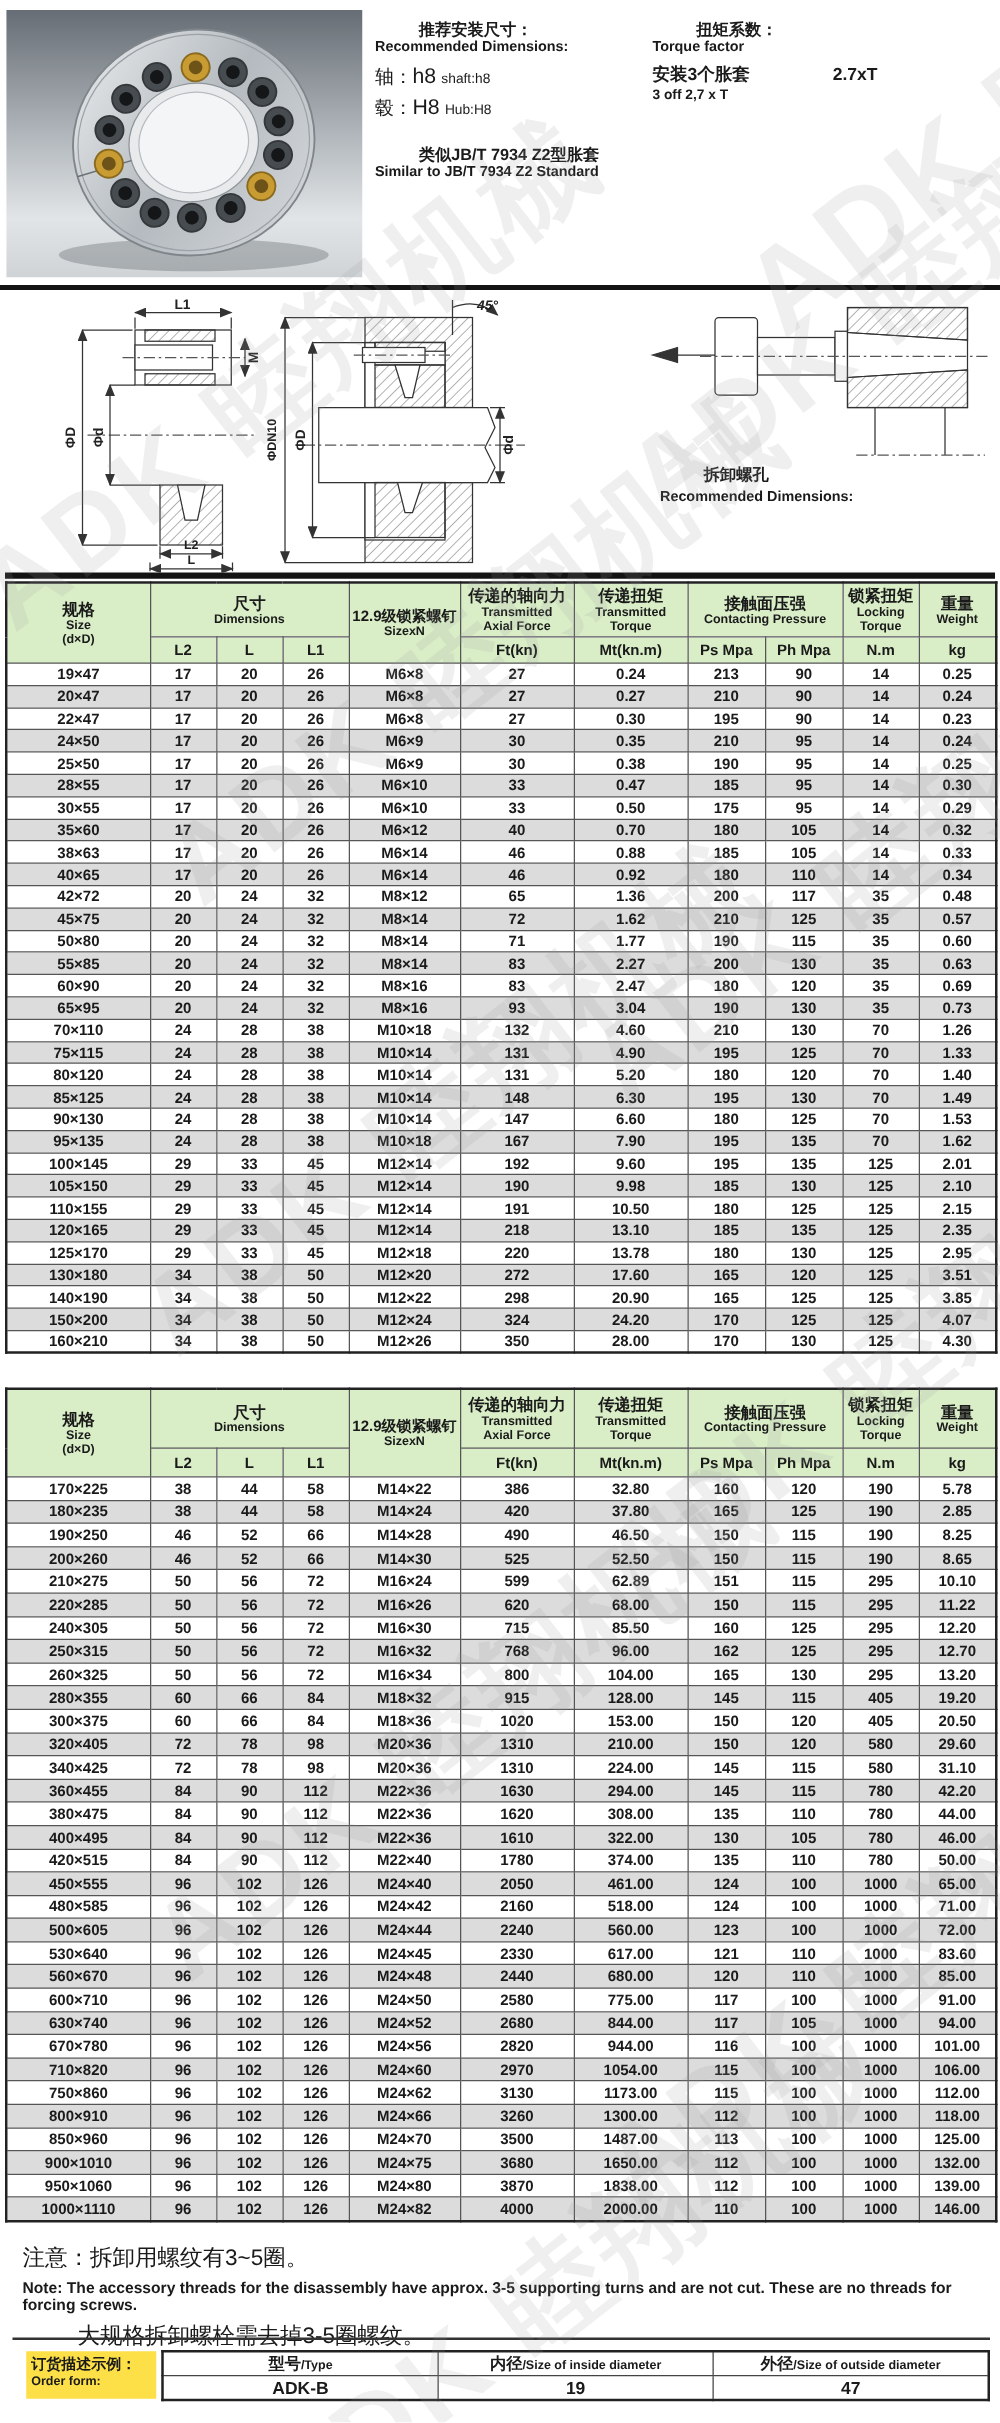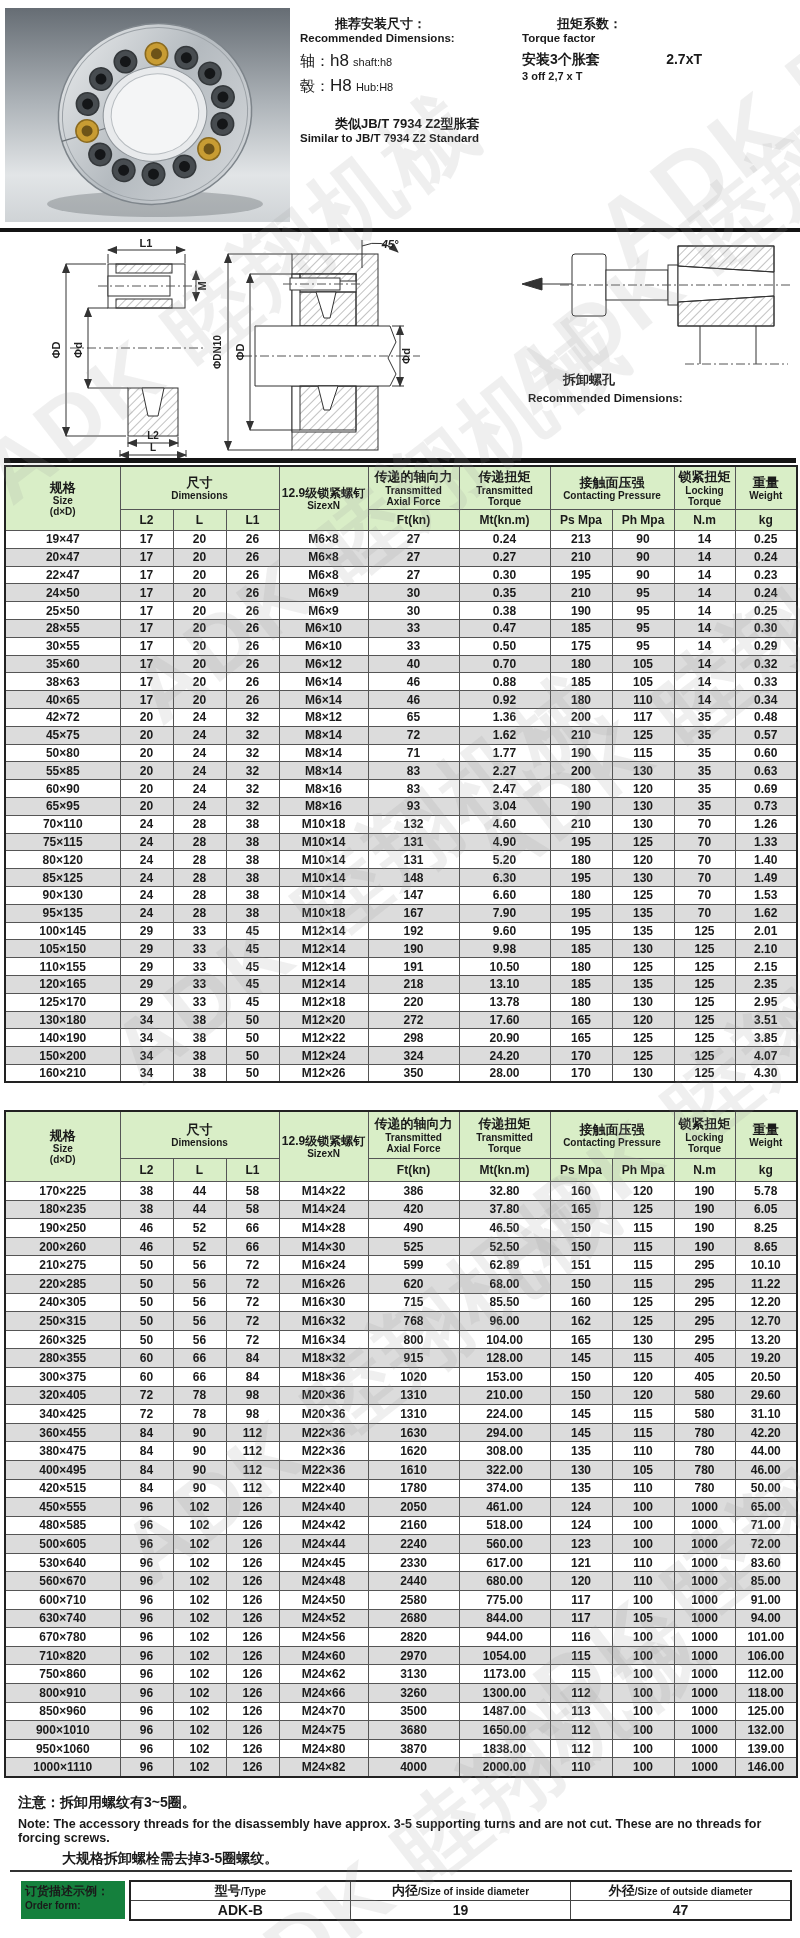--- a/index.html
+++ b/index.html
@@ -24,24 +24,24 @@
   table.spec thead th{background:#d9eec7;}
   table.spec tbody tr:nth-child(even) td{background:#dcdcdc;}
   table.spec tbody td{font-weight:bold;font-size:12px;background:#fff;}
   table.spec tbody tr:nth-child(even) td{background:#dcdcdc;}
   .th-cn{display:block;font-size:13px;font-weight:bold;line-height:1.2;}
   .th-en{display:block;font-size:10px;font-weight:bold;line-height:1.1;}
   #t1 thead tr.r1 th{height:42px;} #t1 thead tr.r2 th{height:20px;font-size:12px;font-weight:bold;}
   #t2 thead tr.r1 th{height:46px;} #t2 thead tr.r2 th{height:22px;font-size:12px;font-weight:bold;}
   #t1 tbody tr{height:17.8px;} #t2 tbody tr{height:18.6px;padding-left:44px;}
   
-  .note-cn{font-size:14px;font-weight:bold;}
+  .note-cn{font-size:18px;font-weight:normal;}
   .note-en{font-size:12.5px;font-weight:bold;}
   
-  .order-label{position:absolute;left:21px;top:1881px;width:96px;height:34px;background:#15803d;
+  .order-label{position:absolute;left:21px;top:1881px;width:96px;height:34px;background:#fde047;
                padding:2px 4px;}
   .order-label .cn{font-size:12px;font-weight:bold;display:block;}
   .order-label .en{font-size:10px;font-weight:bold;display:block;}
   table.order{border-collapse:collapse;table-layout:fixed;position:absolute;left:129px;top:1880px;
               width:663px;border:2px solid #222;}
   table.order th,table.order td{border:1px solid #444;text-align:center;padding:0;}
   table.order th{height:17px;font-weight:bold;font-size:13px;background:#fff;}
   table.order th .sub{font-size:10px;}
   table.order td{height:18px;font-size:14px;font-weight:bold;}
   svg text{font-family:"Liberation Sans","DejaVu Sans",sans-serif;}
@@ -841,21 +841,21 @@
           <td>180×235</td>
           <td>38</td>
           <td>44</td>
           <td>58</td>
           <td>M14×24</td>
           <td>420</td>
           <td>37.80</td>
           <td>165</td>
           <td>125</td>
           <td>190</td>
-          <td>6.05</td>
+          <td>2.85</td>
         </tr>
         <tr>
           <td>190×250</td>
           <td>46</td>
           <td>52</td>
           <td>66</td>
           <td>M14×28</td>
           <td>490</td>
           <td>46.50</td>
           <td>150</td>

